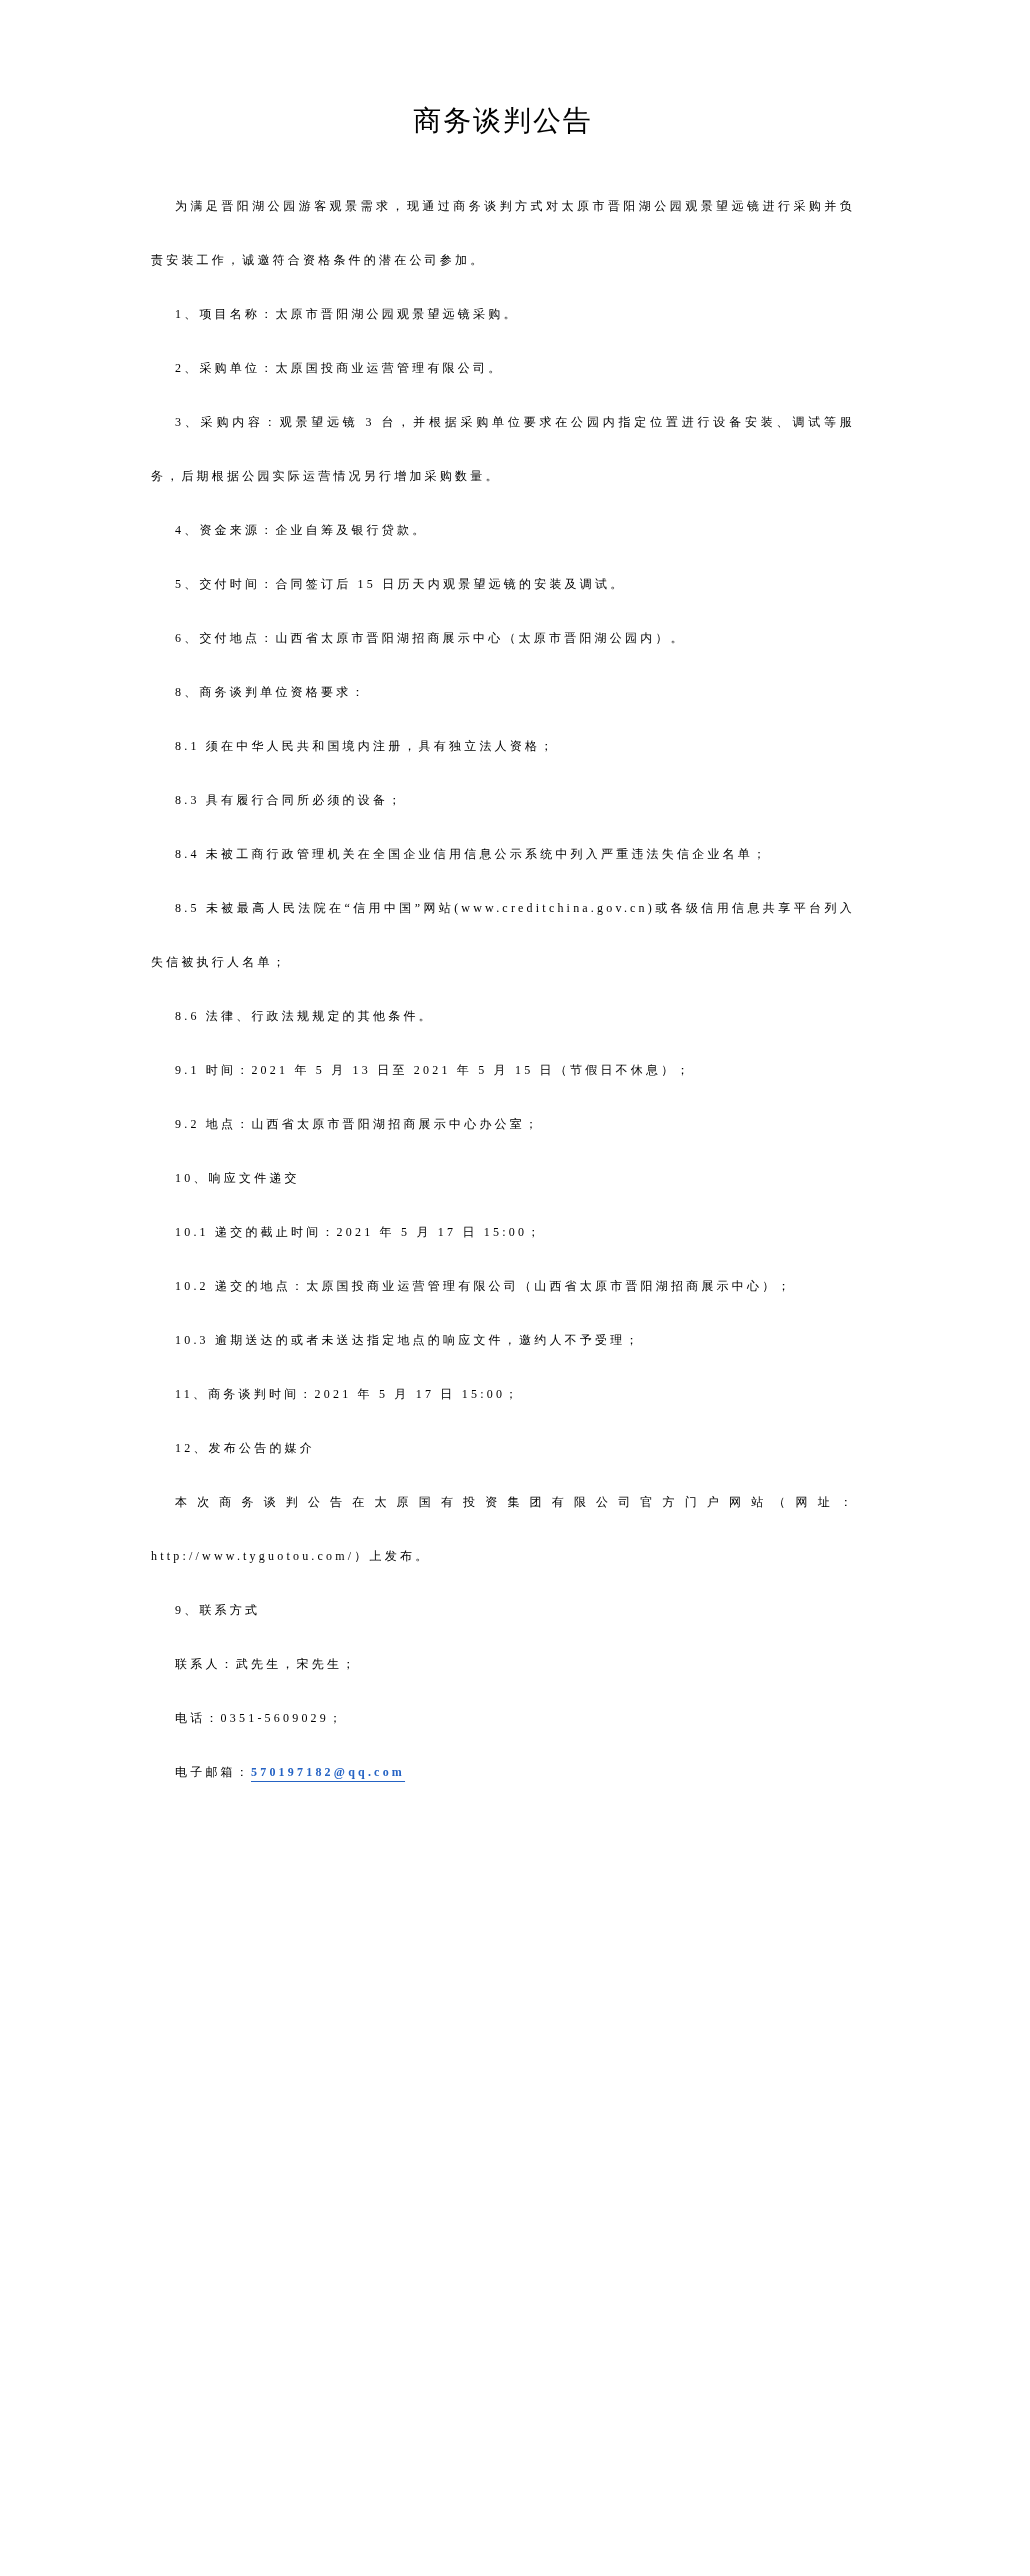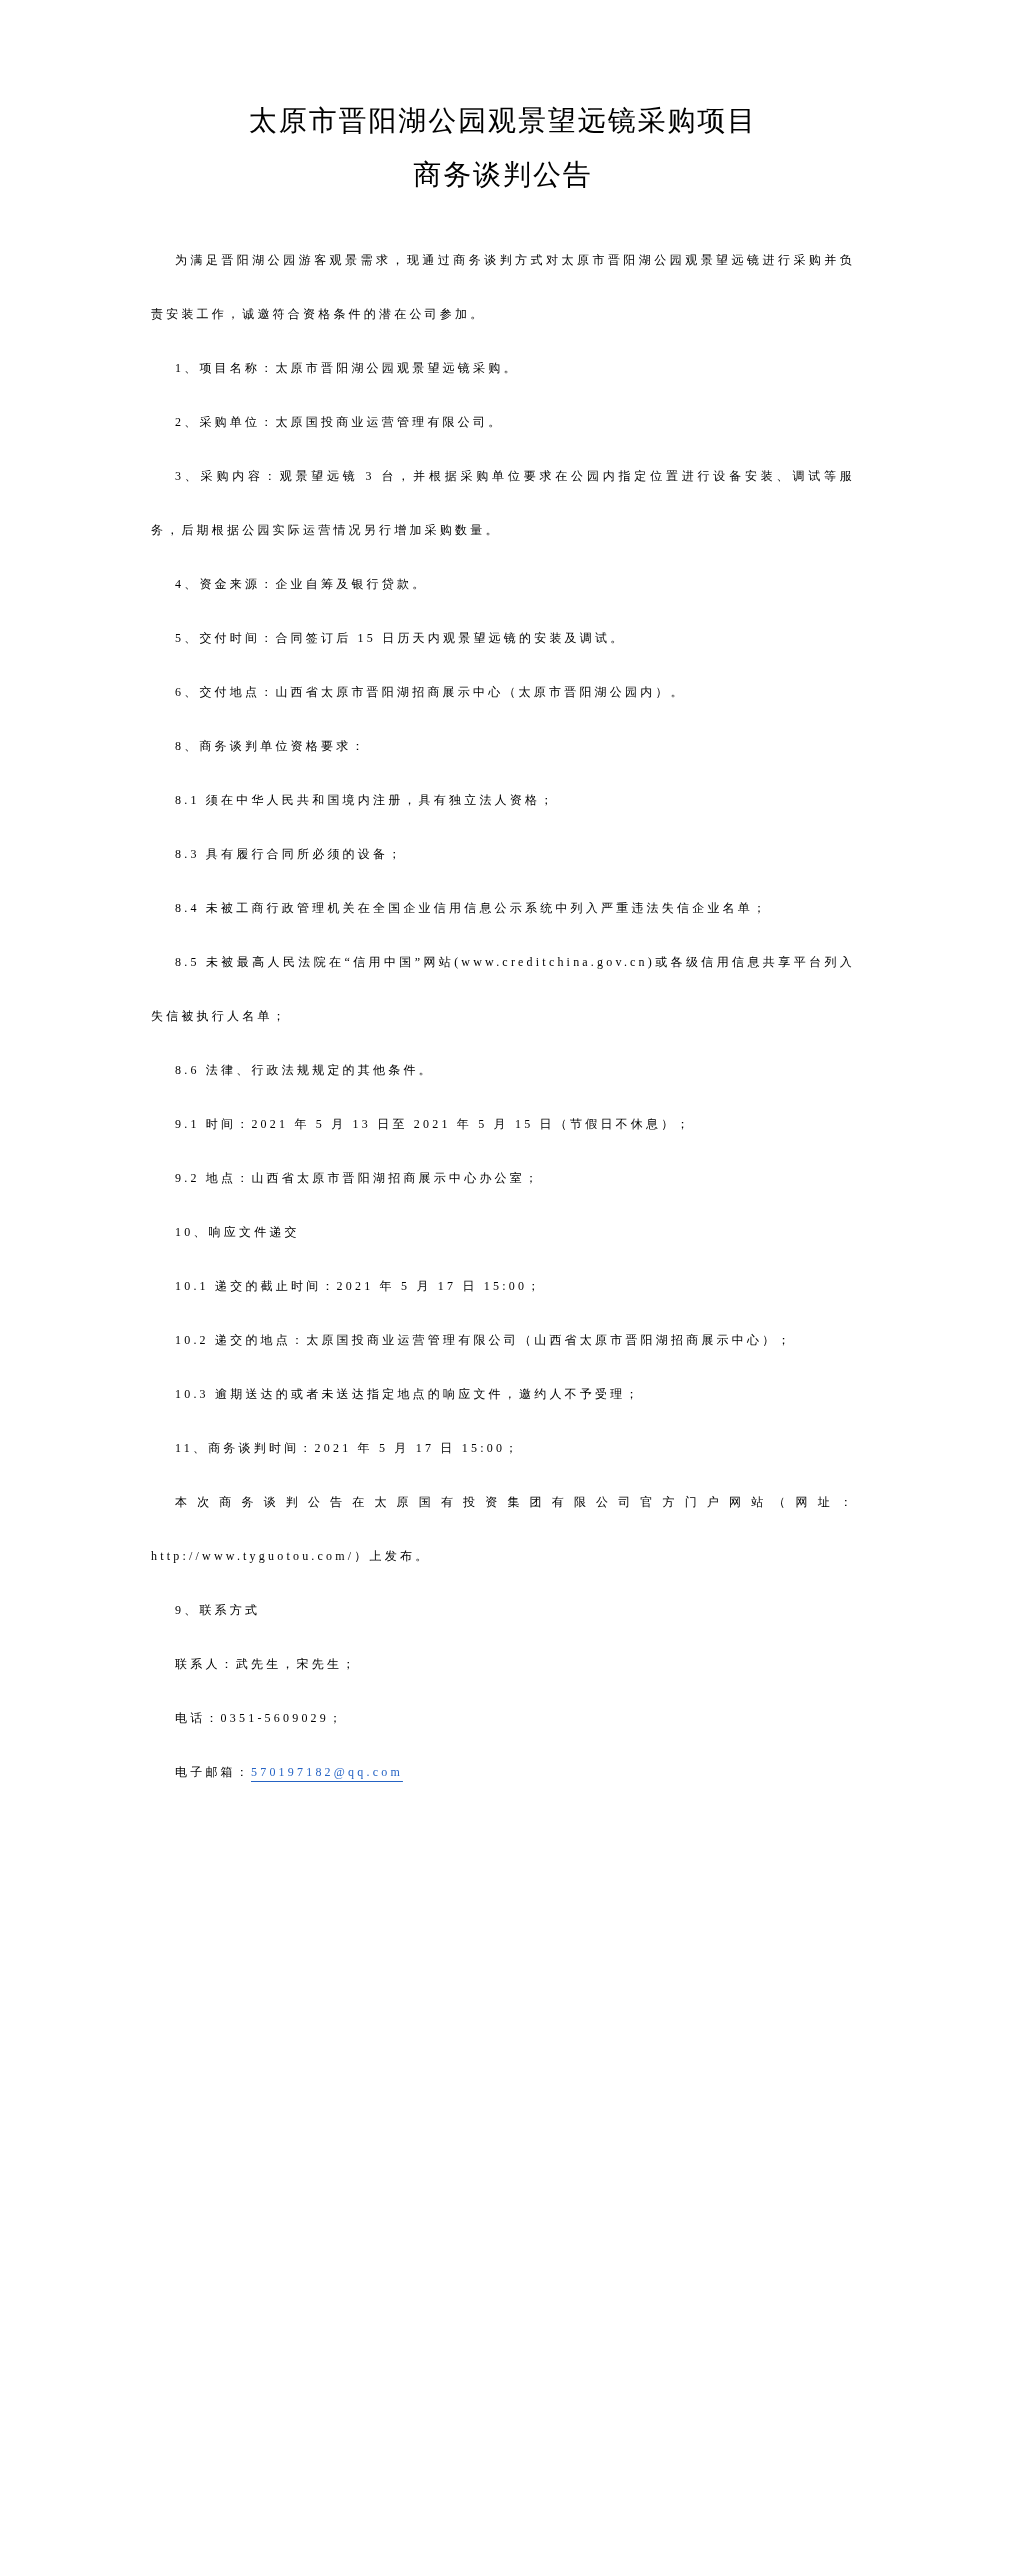--- a/index.html
+++ b/index.html
@@ -38,28 +38,28 @@
     letter-spacing: 3.2px;
     text-align: justify;
     text-justify: inter-character;
     text-indent: 2em;
     word-break: normal;
   }
   .email-link {
     text-decoration: underline;
     text-underline-offset: 4.5px;
     cursor: pointer;
+    font-weight: bold;
   }
 </style>
 </head>
 <body>
 
 <div class="doc">
 
-  <h1 class="doc-title">太原市晋阳湖公园观景望远镜采购项目</h1>
 
   <h2 class="doc-title">商务谈判公告</h2>
 
   <div class="body-text" id="para-list">
       <p class="para">为满足晋阳湖公园游客观景需求，现通过商务谈判方式对太原市晋阳湖公园观景望远镜进行采购并负责安装工作，诚邀符合资格条件的潜在公司参加。</p>
       <p class="para">1、项目名称：太原市晋阳湖公园观景望远镜采购。</p>
       <p class="para">2、采购单位：太原国投商业运营管理有限公司。</p>
       <p class="para">3、采购内容：观景望远镜 3 台，并根据采购单位要求在公园内指定位置进行设备安装、调试等服务，后期根据公园实际运营情况另行增加采购数量。</p>
       <p class="para">4、资金来源：企业自筹及银行贷款。</p>
       <p class="para">5、交付时间：合同签订后 15 日历天内观景望远镜的安装及调试。</p>
@@ -70,20 +70,21 @@
       <p class="para">8.4 未被工商行政管理机关在全国企业信用信息公示系统中列入严重违法失信企业名单；</p>
       <p class="para">8.5 未被最高人民法院在“信用中国”网站(www.creditchina.gov.cn)或各级信用信息共享平台列入失信被执行人名单；</p>
       <p class="para">8.6 法律、行政法规规定的其他条件。</p>
       <p class="para">9.1 时间：2021 年 5 月 13 日至 2021 年 5 月 15 日（节假日不休息）；</p>
       <p class="para">9.2 地点：山西省太原市晋阳湖招商展示中心办公室；</p>
       <p class="para">10、响应文件递交</p>
       <p class="para">10.1 递交的截止时间：2021 年 5 月 17 日 15:00；</p>
       <p class="para">10.2 递交的地点：太原国投商业运营管理有限公司（山西省太原市晋阳湖招商展示中心）；</p>
       <p class="para">10.3 逾期送达的或者未送达指定地点的响应文件，邀约人不予受理；</p>
       <p class="para">11、商务谈判时间：2021 年 5 月 17 日 15:00；</p>
+      <p class="para">12、发布公告的媒介</p>
       <p class="para">本次商务谈判公告在太原国有投资集团有限公司官方门户网站（网址：http://www.tyguotou.com/）上发布。</p>
       <p class="para">9、联系方式</p>
       <p class="para">联系人：武先生，宋先生；</p>
       <p class="para">电话：0351-5609029；</p>
     </div>
 
   <p class="para">
     <span>电子邮箱：</span><span class="email-link" style="color: rgb(37, 99, 196);">570197182@qq.com</span>
   </p>
 

